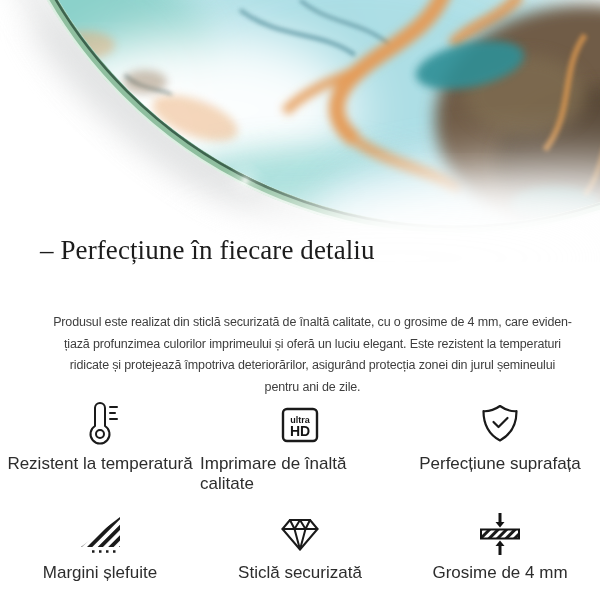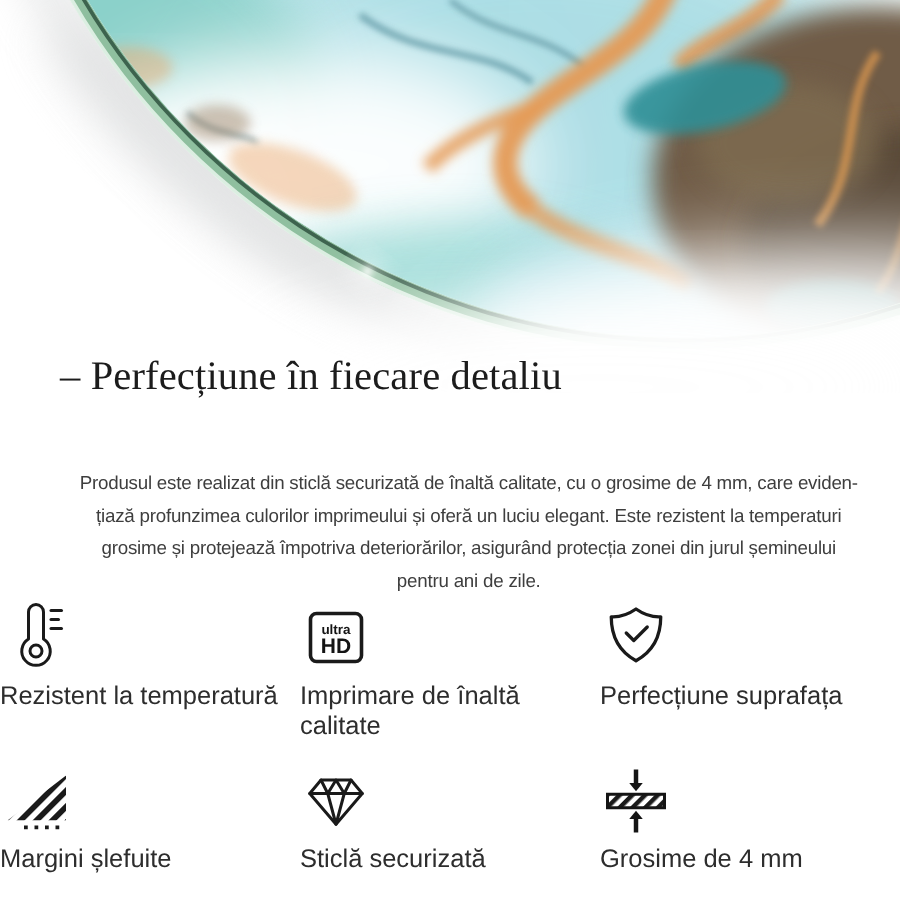--- a/index.html
+++ b/index.html
@@ -17,21 +17,21 @@
   }
   .desc{
     position:absolute;left:40px;top:312px;width:545px;
     font-size:12.5px;line-height:21.5px;color:#3e3e3e;letter-spacing:-.15px;text-align:center;
   }
   .desc .dline{white-space:nowrap}
   .features{
     position:absolute;left:0;top:401px;width:600px;
     display:grid;grid-template-columns:1fr 1fr 1fr;row-gap:16px;
   }
-  .feature{display:flex;flex-direction:column;align-items:flex-start}
+  .feature{display:flex;flex-direction:column;align-items:center}
   .icon-box{height:48px;display:flex;align-items:center;justify-content:center}
   .feature-label{margin-top:5px;font-size:17px;color:#2d2d2d;letter-spacing:0}
   .fi{stroke:#1a1a1a;fill:none;stroke-width:2}
 </style>
 </head>
 <body>
 
 <div class="hero">
 <svg width="600" height="262" viewBox="0 0 600 262" xmlns="http://www.w3.org/2000/svg">
   <defs>
@@ -119,21 +119,21 @@
 </svg>
 </div>
 
 <h1 class="title" style="margin:0;font-weight:400">
   <div>– Perfecțiune în fiecare detaliu</div>
 </h1>
 
 <div class="desc">
   <div class="dline">Produsul este realizat din sticlă securizată de înaltă calitate, cu o grosime de 4 mm, care eviden-</div>
   <div class="dline">țiază profunzimea culorilor imprimeului și oferă un luciu elegant. Este rezistent la temperaturi</div>
-  <div class="dline">grosime și protejează împotriva deteriorărilor, asigurând protecția zonei din jurul șemineului</div>
+  <div class="dline">ridicate și protejează împotriva deteriorărilor, asigurând protecția zonei din jurul șemineului</div>
   <div class="dline">pentru ani de zile.</div>
 </div>
 
 <div class="features">
 
   <div class="feature">
     <div class="icon-box">
       <svg class="fi" width="48" height="48" viewBox="-24 -24 48 48">
         <path d="M-5,1 V-17 A5,5 0 0 1 5,-17 V1 A9.5,9.5 0 1 1 -5,1 Z" stroke-linejoin="round"></path>
         <circle cx="0" cy="9" r="4"></circle>

